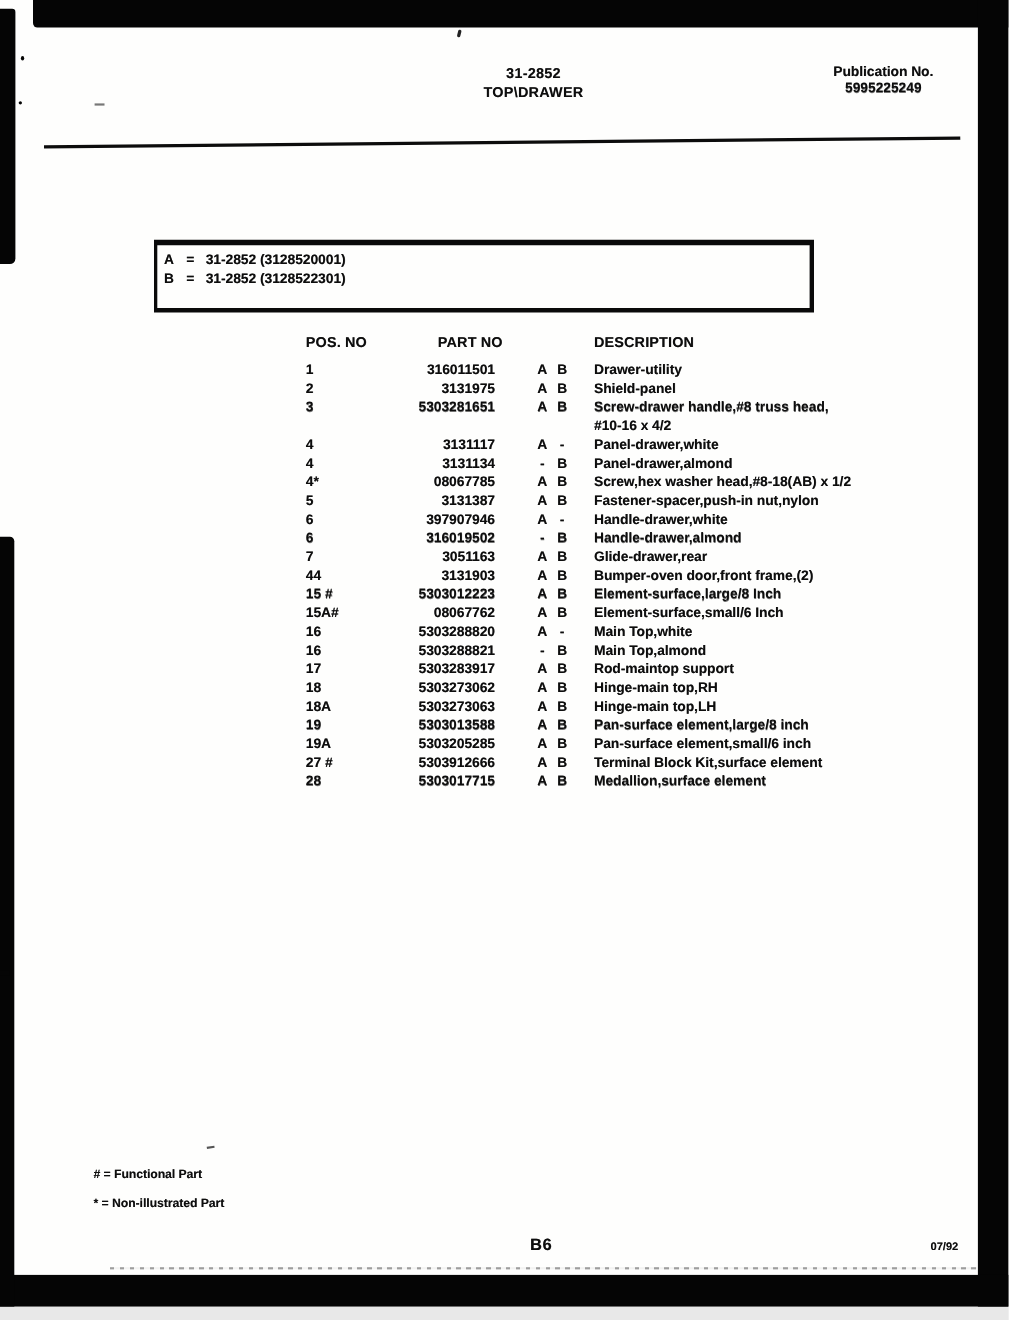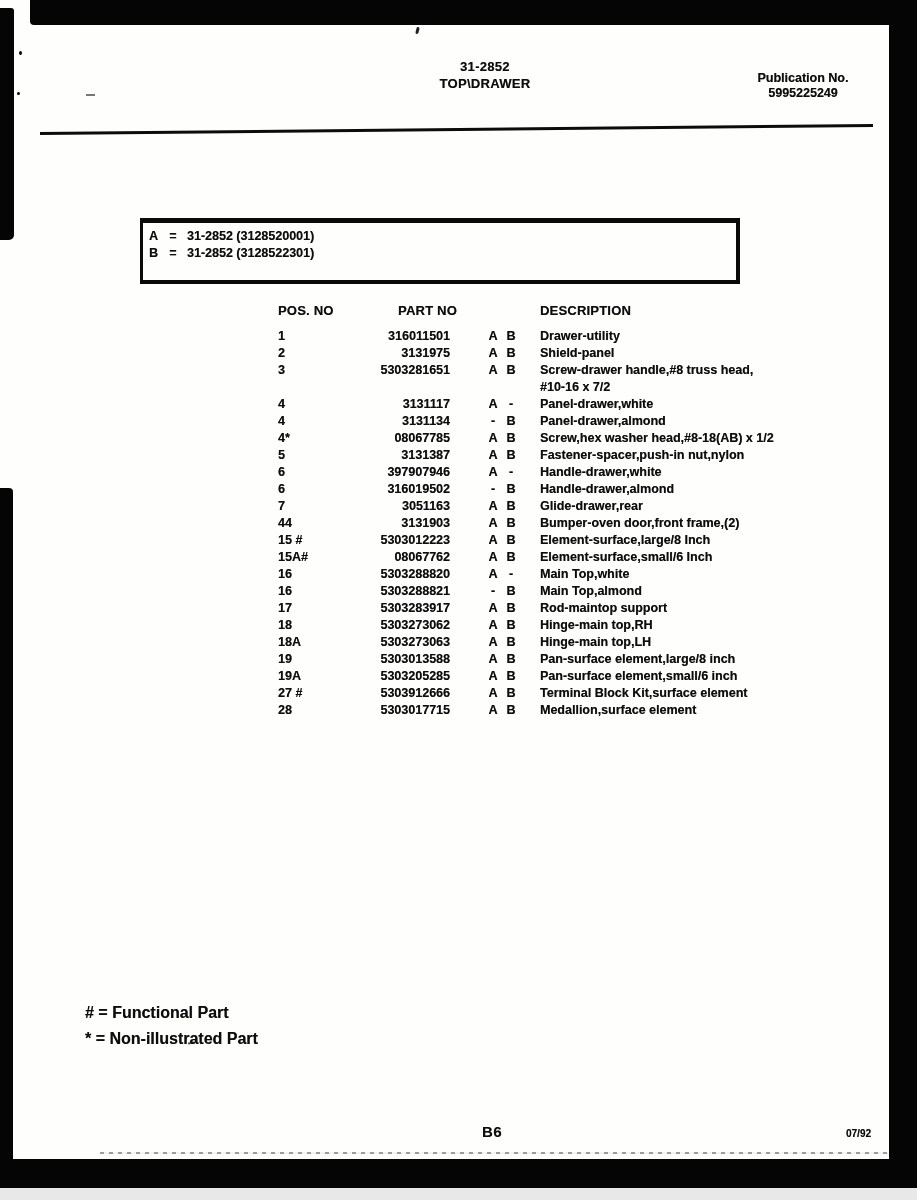--- a/index.html
+++ b/index.html
@@ -26,21 +26,21 @@
   .speck2{left:17px;top:92px;width:3px;height:3px;border-radius:50%;}
   .speck3{left:86px;top:94px;width:9px;height:2px;background:#777;}
   .speck4{left:188px;top:1042px;width:7px;height:2px;background:#555;transform:rotate(-8deg);}
   .speck5{left:416px;top:27px;width:3px;height:7px;background:#222;transform:rotate(14deg);border-radius:2px;}
   .faint-line{
     position:absolute;left:100px;top:1152px;width:788px;height:2px;
     background:repeating-linear-gradient(90deg, rgba(40,40,40,.45) 0 4px, rgba(40,40,40,.05) 4px 9px);
   }
   
   .hdr-center{position:absolute;left:380px;top:58px;width:210px;text-align:center;font-size:13px;line-height:17px;letter-spacing:.3px;}
-  .hdr-pub{position:absolute;left:750px;top:71px;width:106px;text-align:center;font-size:12.5px;line-height:15px;}
+  .hdr-pub{position:absolute;left:750px;top:58px;width:106px;text-align:center;font-size:12.5px;line-height:15px;}
   .rule{position:absolute;left:40px;top:128px;width:833px;height:3px;background:#0c0c0c;transform:rotate(-0.55deg);}
   
   .model-box{
     position:absolute;left:140px;top:218px;width:600px;height:66px;
     border-style:solid;border-color:#0a0a0a;border-width:5px 4px 4px 3px;
     box-sizing:border-box;padding:5px 0 0 6px;
   }
   .model-row{font-size:12.5px;line-height:17px;display:flex;}
   .model-code{display:inline-block;width:13px;}
   .model-eq{display:inline-block;width:14px;margin-left:4px;text-align:center;}
@@ -49,21 +49,21 @@
   .ptable{position:absolute;left:248px;top:302px;width:520px;font-size:12.5px;line-height:17px;}
   .thead{display:flex;font-size:13px;margin-bottom:9px;letter-spacing:.2px;}
   .trow{display:flex;}
   .c-pos{width:82px;flex:none;padding-left:30px;}
   .c-part{width:90px;flex:none;text-align:right;}
   .c-ab{width:90px;flex:none;padding-left:34px;box-sizing:border-box;white-space:nowrap;}
   .c-a,.c-b{display:inline-block;width:18px;text-align:center;}
   .c-desc{width:256px;flex:none;white-space:pre-line;}
   .part-h{position:relative;left:7px;}
   
-  .legend{position:absolute;left:85px;top:1000px;font-size:16px;line-height:25.5px;}
+  .legend{position:absolute;left:85px;top:1056px;font-size:11px;line-height:25.5px;}
   .page-code{position:absolute;left:462px;top:1123px;width:60px;text-align:center;font-size:15px;letter-spacing:.5px;}
   .rev-date{position:absolute;left:846px;top:1128px;font-size:10px;}
 </style>
 </head>
 <body>
 
 <div class="page">
 
   <div class="art bar-top"></div>
   <div class="art band-right"></div>
@@ -123,21 +123,21 @@
       <span class="c-part">3131975</span>
       <span class="c-ab"><span class="c-a">A</span><span class="c-b">B</span></span>
       <span class="c-desc">Shield-panel</span>
     </div>
 
     <div class="trow">
       <span class="c-pos">3</span>
       <span class="c-part">5303281651</span>
       <span class="c-ab"><span class="c-a">A</span><span class="c-b">B</span></span>
       <span class="c-desc">Screw-drawer handle,#8 truss head,
-#10-16 x 7/2</span>
+#10-16 x 4/2</span>
     </div>
 
     <div class="trow">
       <span class="c-pos">4</span>
       <span class="c-part">3131117</span>
       <span class="c-ab"><span class="c-a">A</span><span class="c-b">-</span></span>
       <span class="c-desc">Panel-drawer,white</span>
     </div>
 
     <div class="trow">

